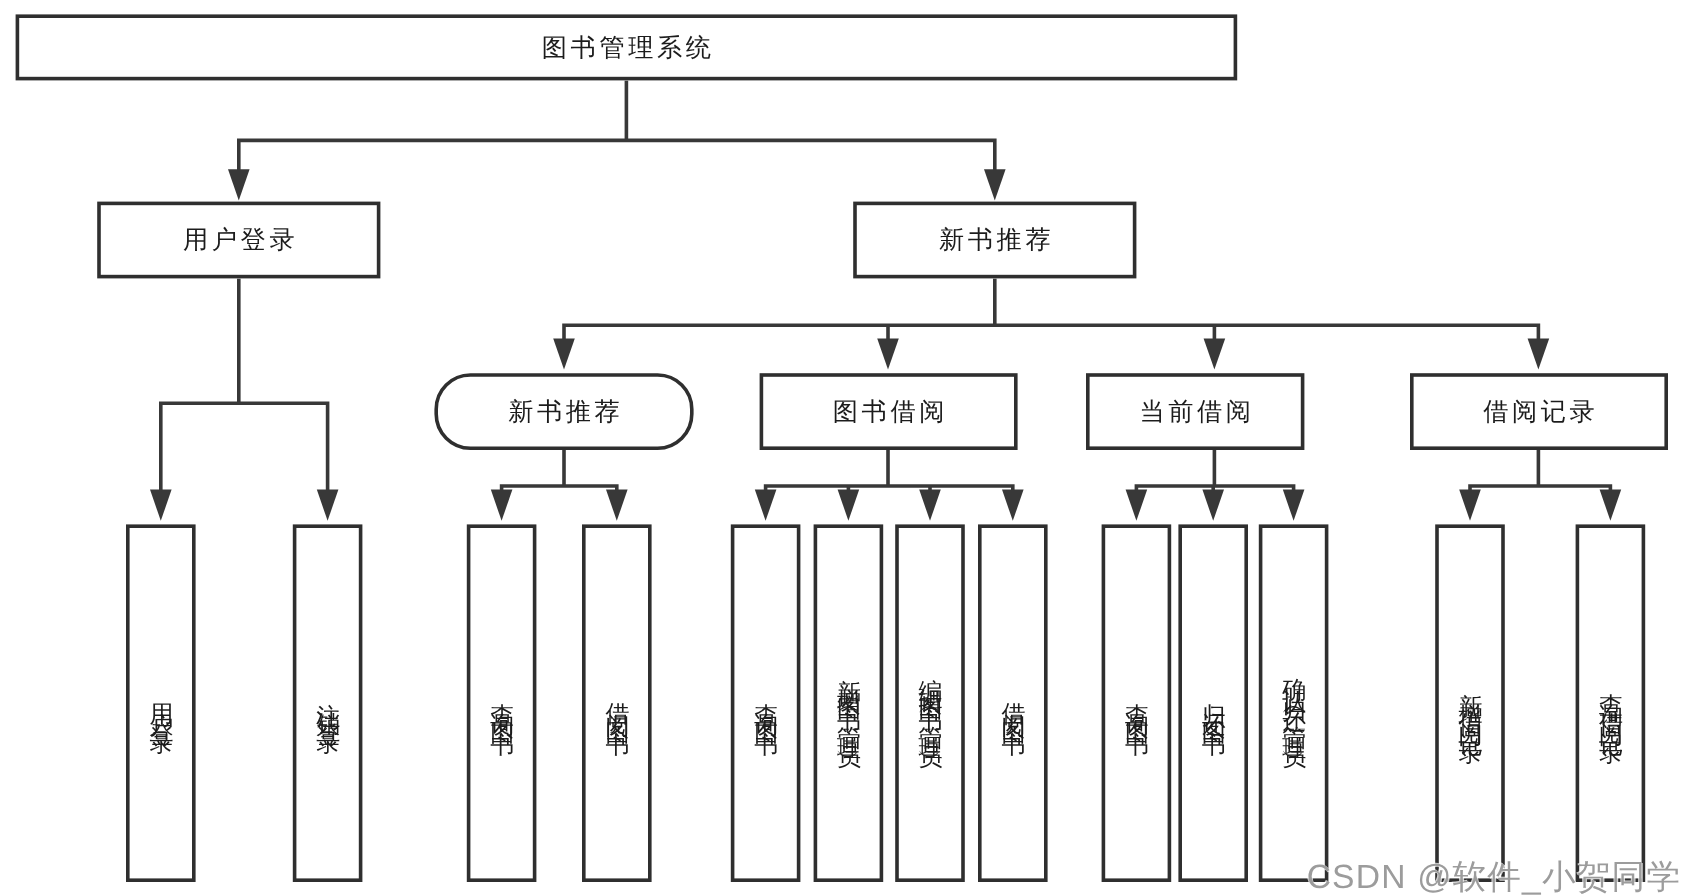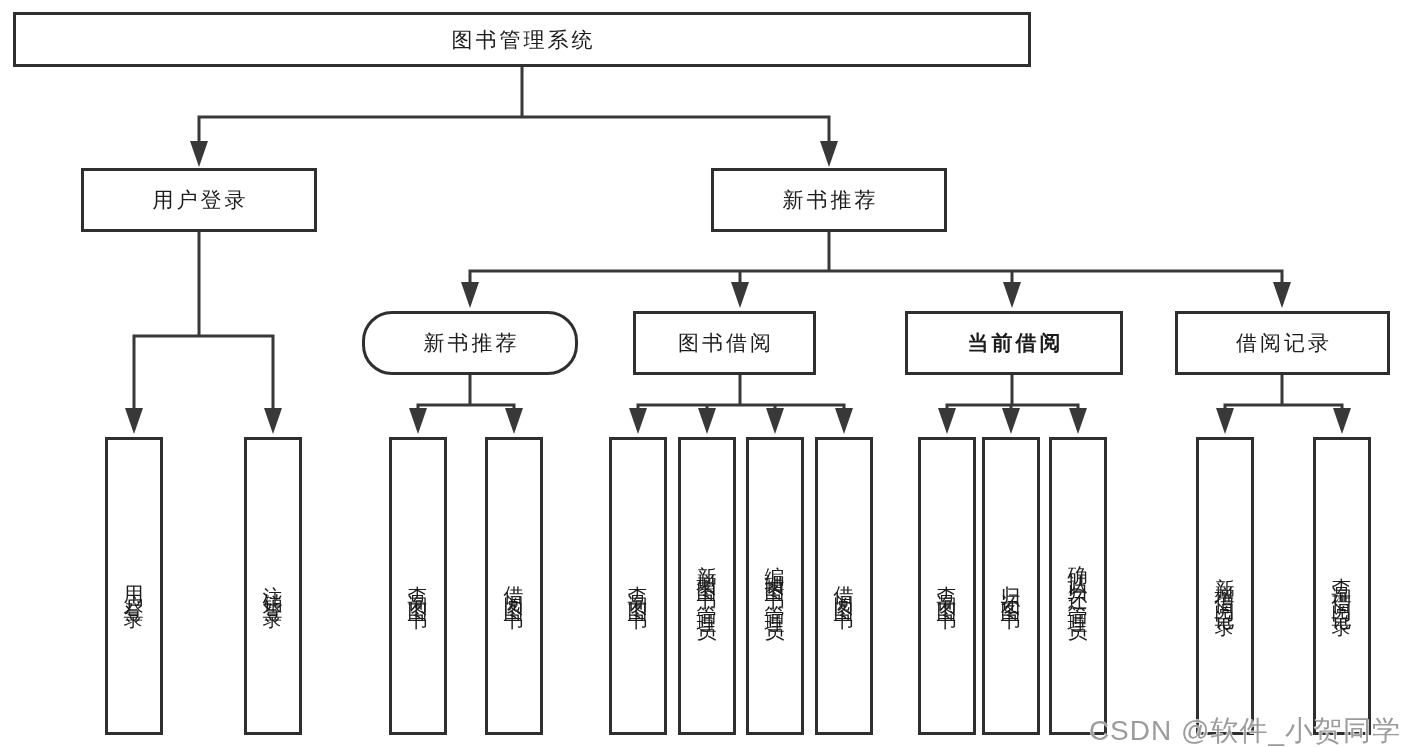--- a/index.html
+++ b/index.html
@@ -96,24 +96,24 @@
   <div class="box" style="left:81px;top:168px;width:236px;height:64px;">
     <span class="hlabel">用户登录</span>
   </div>
   <div class="box" style="left:711px;top:168px;width:236px;height:64px;">
     <span class="hlabel">新书推荐</span>
   </div>
 
   <div class="box" style="left:362px;top:311px;width:216px;height:64px;border-radius:30px;">
     <span class="hlabel">新书推荐</span>
   </div>
-  <div class="box" style="left:633px;top:311px;width:183px;height:64px;">
+  <div class="box" style="left:633px;top:311px;width:215px;height:64px;">
     <span class="hlabel">图书借阅</span>
   </div>
-  <div class="box" style="left:905px;top:311px;width:218px;height:64px;font-weight:bold;">
+  <div class="box" style="left:905px;top:311px;width:182px;height:64px;">
     <span class="hlabel">当前借阅</span>
   </div>
   <div class="box" style="left:1175px;top:311px;width:215px;height:64px;">
     <span class="hlabel">借阅记录</span>
   </div>
 
   <div class="box" style="left:105px;top:437px;width:58px;height:298px;">
     <span class="vlabel">用户登录</span>
   </div>
   <div class="box" style="left:244px;top:437px;width:58px;height:298px;">

